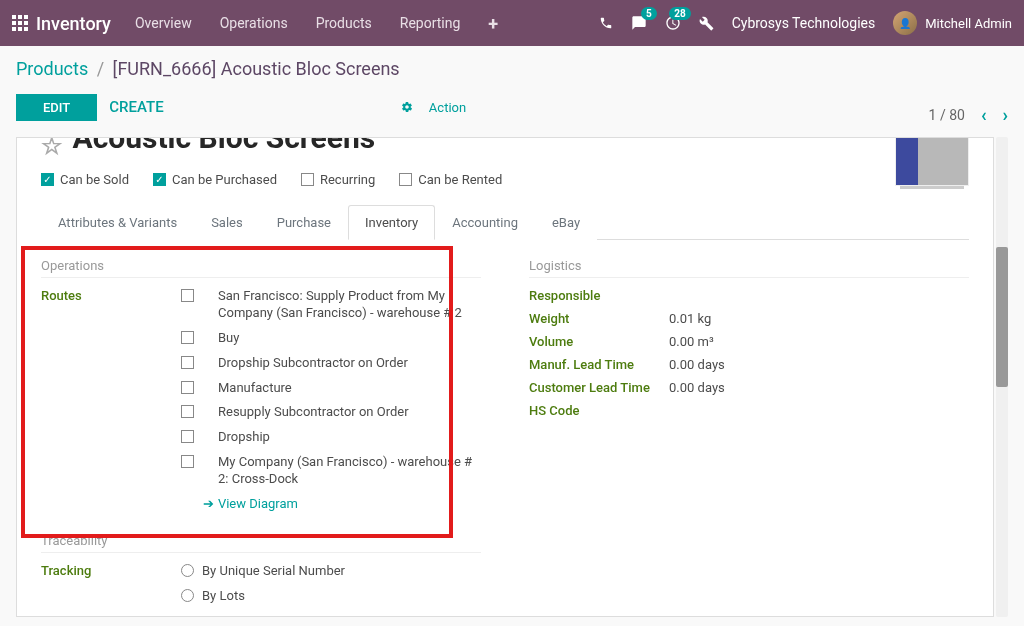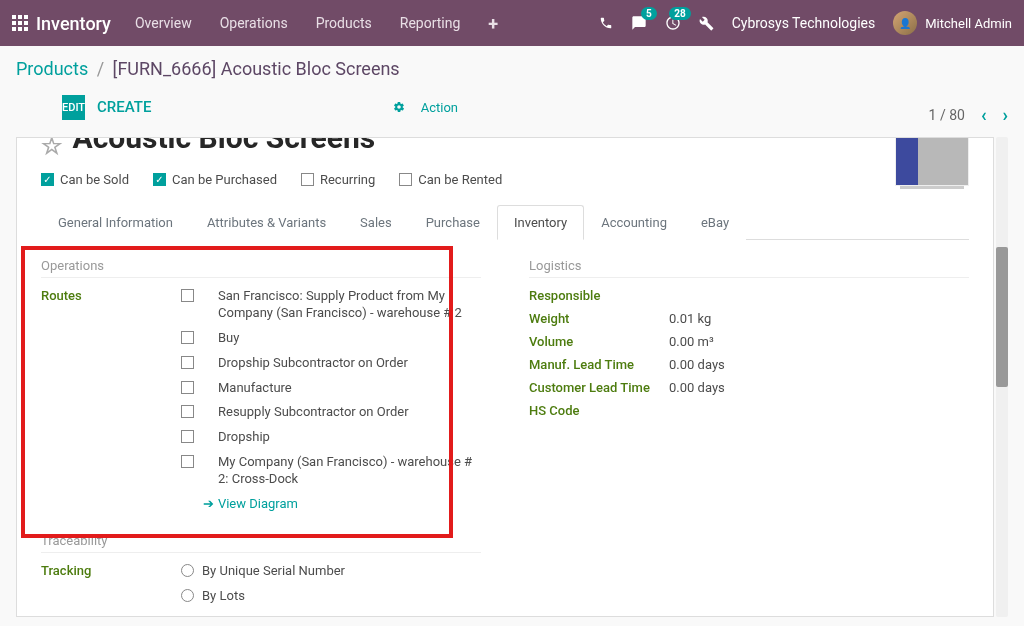--- a/index.html
+++ b/index.html
@@ -13,21 +13,21 @@
 .top-icons { display: flex; align-items: center; gap: 18px; margin-left: auto; }
 .icon-btn { position: relative; cursor: pointer; display: flex; align-items: center; }
 .badge { position: absolute; top: -8px; right: -10px; background: #00a09d; color: #fff; border-radius: 8px; font-size: 10px; padding: 1px 5px; font-weight: bold; }
 .company-name { font-size: 14px; }
 .user-section { display: flex; align-items: center; gap: 8px; }
 .avatar { width: 24px; height: 24px; border-radius: 50%; background: linear-gradient(135deg,#d4a574,#8b6f47); display: flex; align-items: center; justify-content: center; font-size: 10px; }
 .breadcrumb-bar { padding: 12px 16px 4px; font-size: 18px; color: #5D4765; }
 .breadcrumb-bar .link { color: #00a09d; cursor: pointer; }
 .breadcrumb-bar .sep { color: #999; margin: 0 4px; }
 .control-bar { display: flex; align-items: center; padding: 6px 16px 12px; gap: 12px; }
-.btn-edit { background: #00a09d; color: #fff; border: none; padding: 6px 0; font-weight: 500; cursor: pointer; font-size: 11px; margin-left: 46px; }
+.btn-edit { background: #00a09d; color: #fff; border: none; padding: 6px 27px; font-weight: 500; cursor: pointer; font-size: 13px; }
 .btn-create { background: none; border: none; color: #00a09d; font-weight: 500; cursor: pointer; font-size: 15px; }
 .action-dd { margin: 0 auto; color: #00a09d; cursor: pointer; font-size: 13px; display: flex; align-items: center; gap: 16px; }
 .pager { margin-left: auto; display: flex; align-items: center; gap: 16px; color: #666; font-size: 14px; margin-top: 15px; }
 .pager .arrow { color: #00a09d; font-size: 18px; cursor: pointer; font-weight: bold; }
 .content-wrap { display: flex; padding: 0 16px 16px; height: calc(100vh - 130px); }
 .sheet { background: #fff; border: 1px solid #ddd; flex: 1; overflow-y: auto; position: relative; padding: 0 24px 24px; }
 .vscroll { width: 12px; margin-left: 2px; background: #f0f0f0; position: relative; border-radius: 2px; }
 .vscroll .thumb { background: #999; width: 100%; height: 140px; position: absolute; top: 110px; border-radius: 2px; }
 .product-header { display: flex; align-items: flex-start; margin-top: -6px; }
 .product-title-area { flex: 1; }
@@ -158,21 +158,20 @@
         <label>
               <span class="cb"></span>
               <span>Can be Rented</span>
             </label>
       </div>
     </div>
     <div class="product-image"></div>
   </div>
 
   <div class="tabs">
-    <div class="tab">General Information</div>
     <div class="tab">Attributes &amp; Variants</div>
     <div class="tab">Sales</div>
     <div class="tab">Purchase</div>
     <div class="tab active">Inventory</div>
     <div class="tab">Accounting</div>
     <div class="tab">eBay</div>
   </div>
 
   <div class="tab-body">
     <div class="highlight-box"></div>

